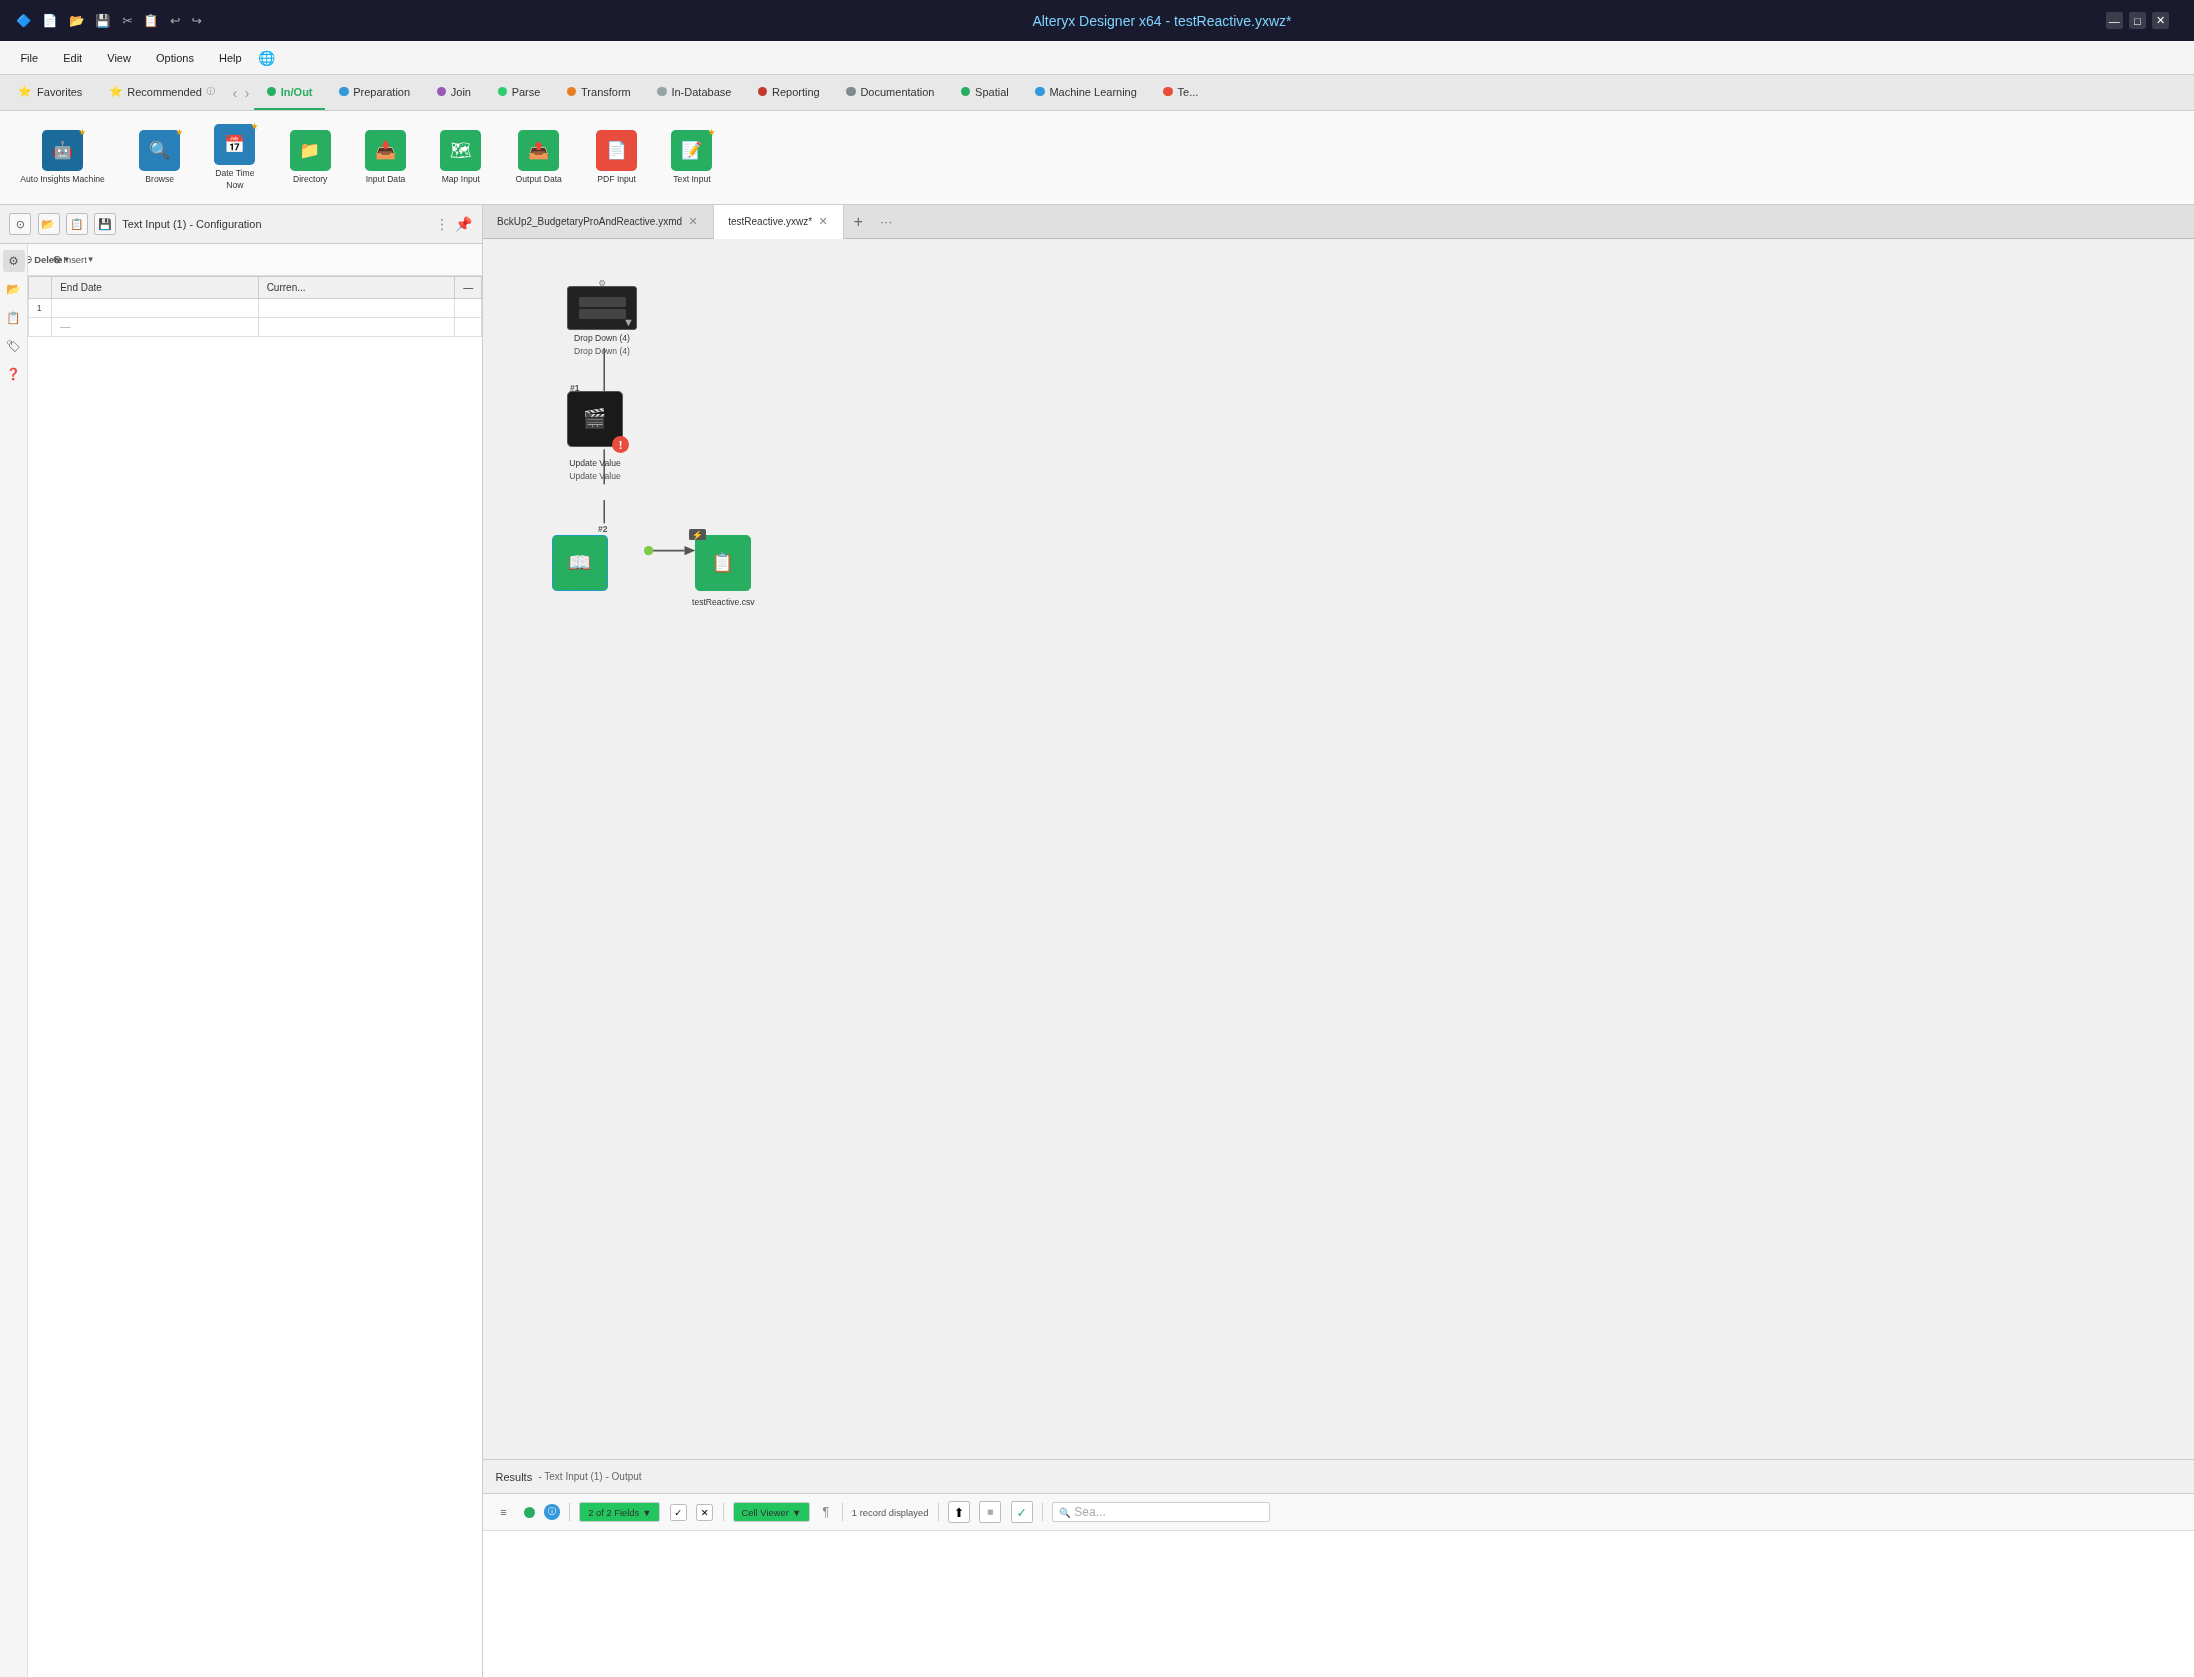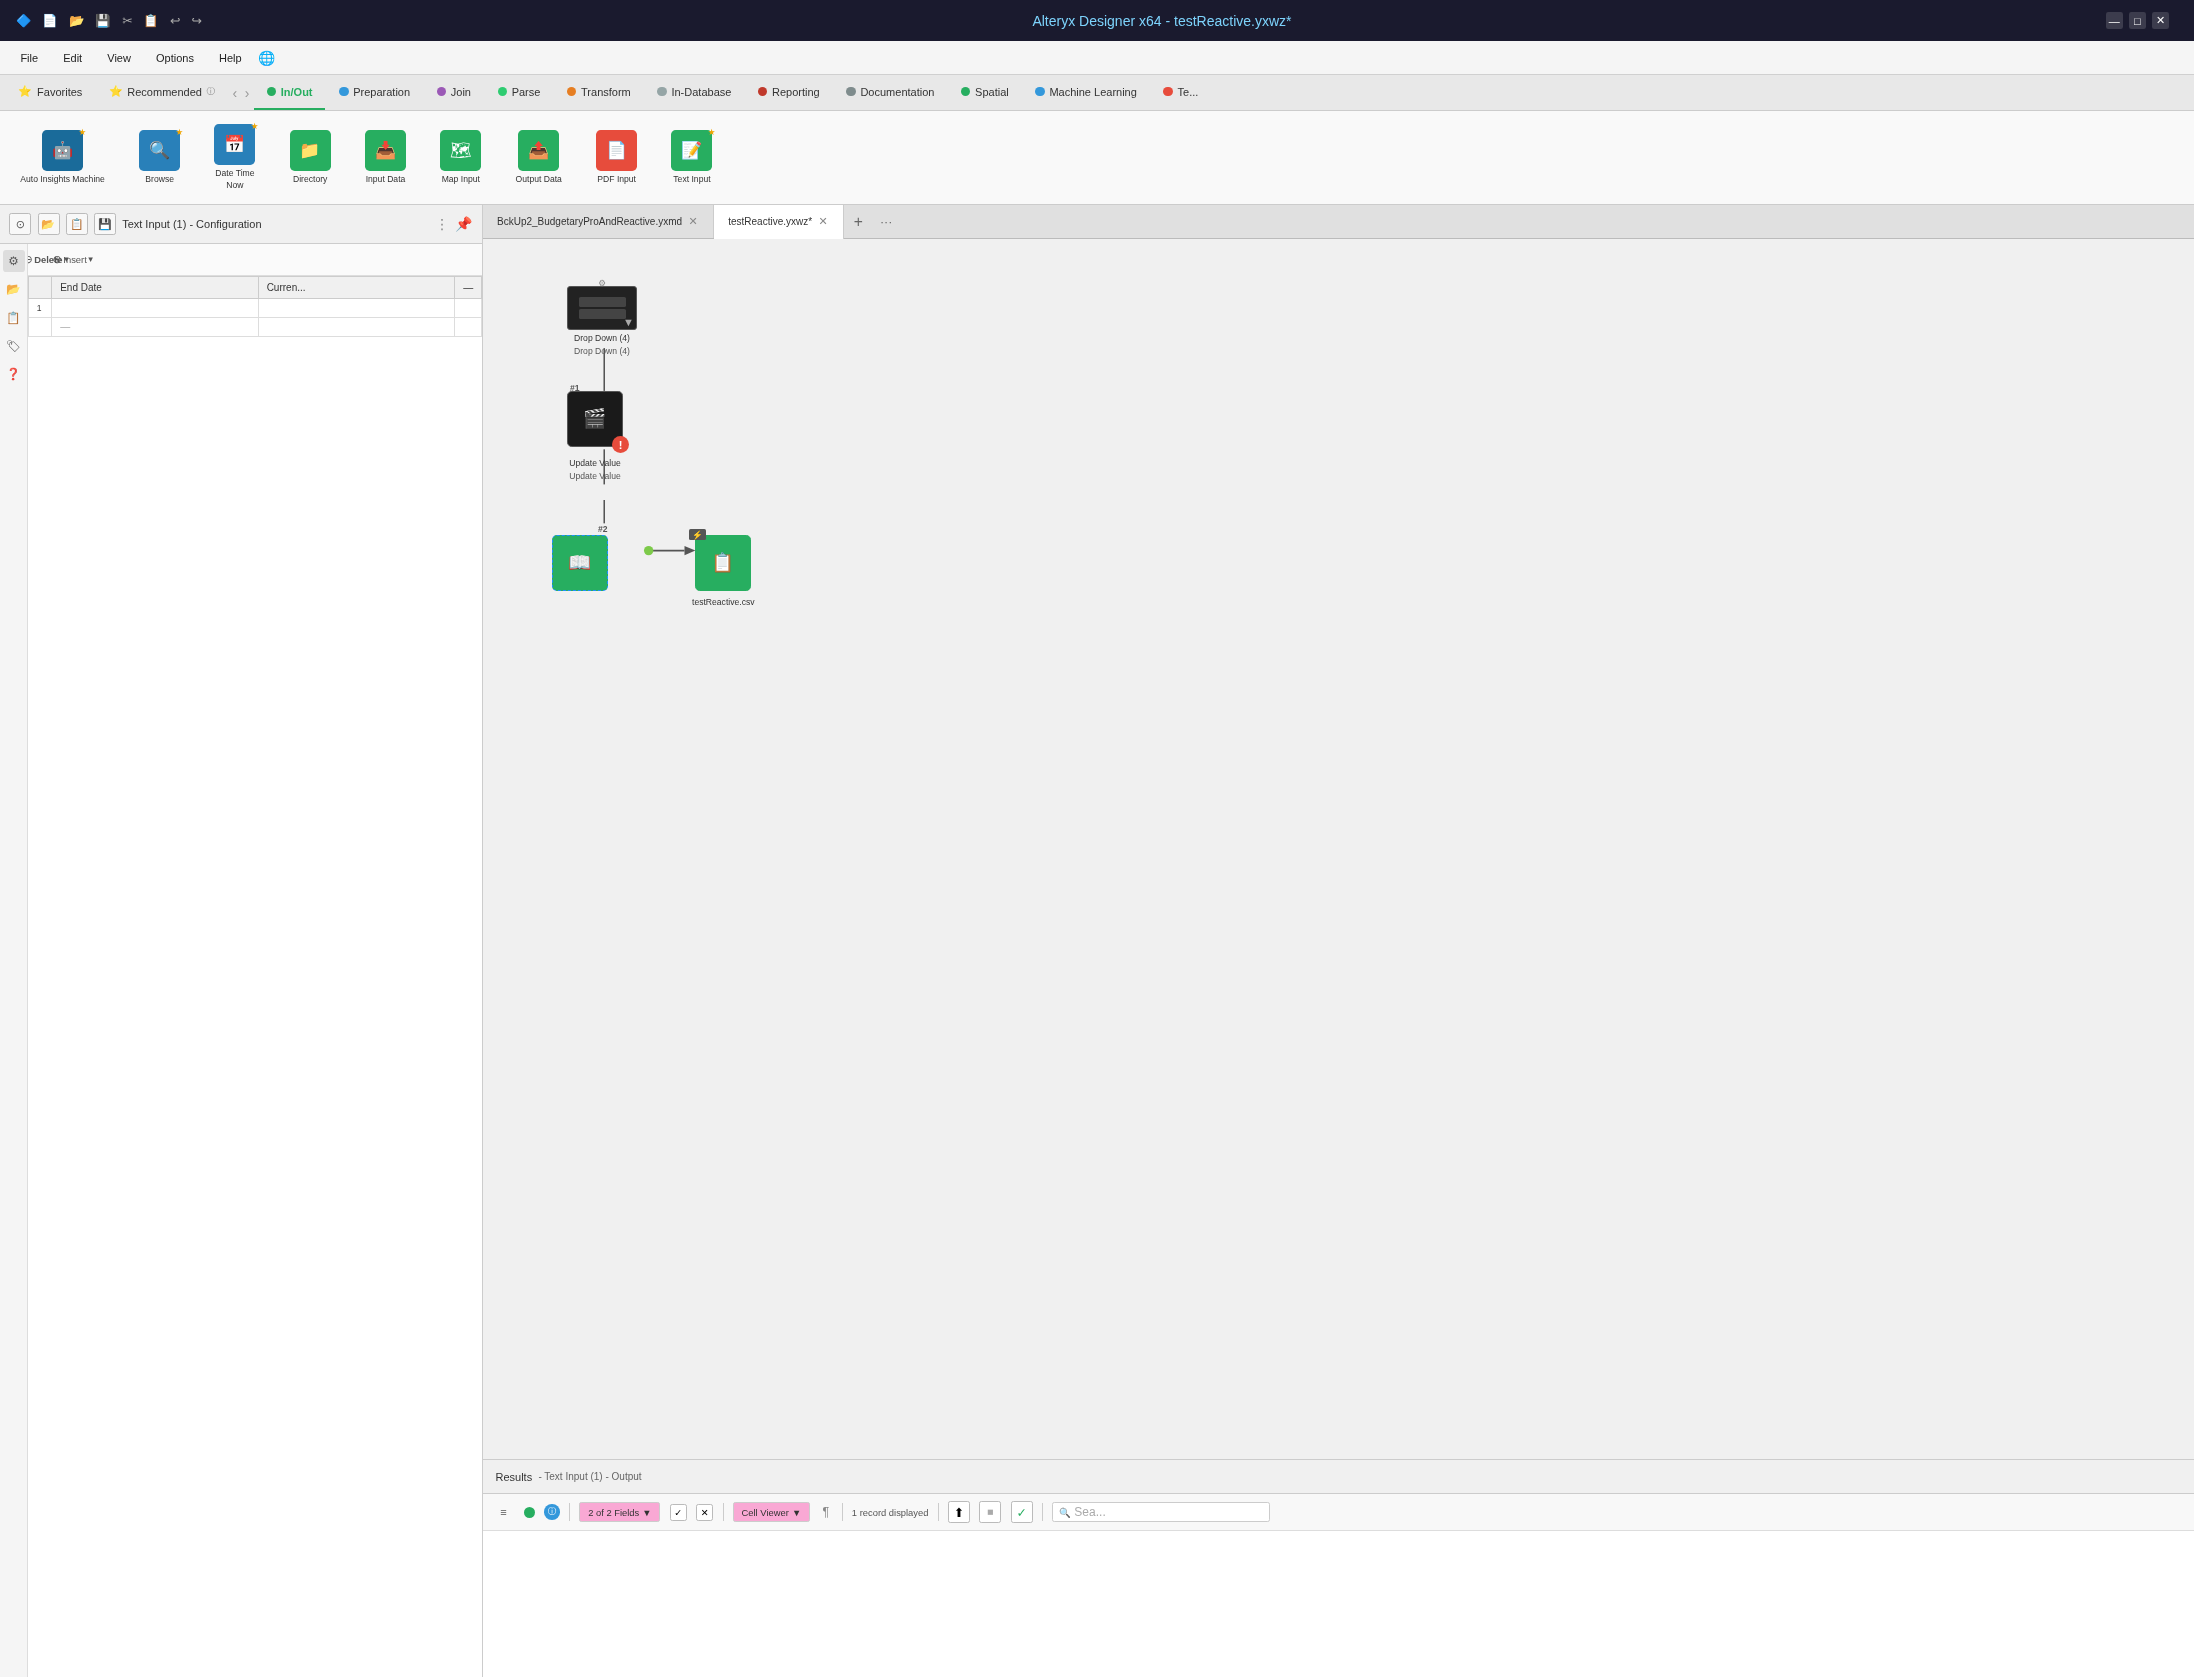--- a/index.html
+++ b/index.html
@@ -283,21 +283,21 @@
       border-bottom: 0.8px solid #ddd;
       height: 37px;
       display: flex;
       align-items: center;
       padding: 0 9.4px;
       gap: 9.4px;
     }
     .results-btn {
       display: flex; align-items: center; gap: 3.1px;
       padding: 3.1px 7.8px; border: 0.8px solid #ccc; border-radius: 2.3px;
-      background: #f9a8d4; cursor: pointer; font-size: 9.4px; color: #333;
+      background: #22c55e; cursor: pointer; font-size: 9.4px; color: #333;
     }
     .results-divider { width: 0.8px; height: 18.7px; background: #ccc; }
     .results-info { font-size: 9.4px; color: #555; }
 
     #results-table-area {
       flex: 1;
       overflow: auto;
     }
     .results-table {
       width: 100%;

